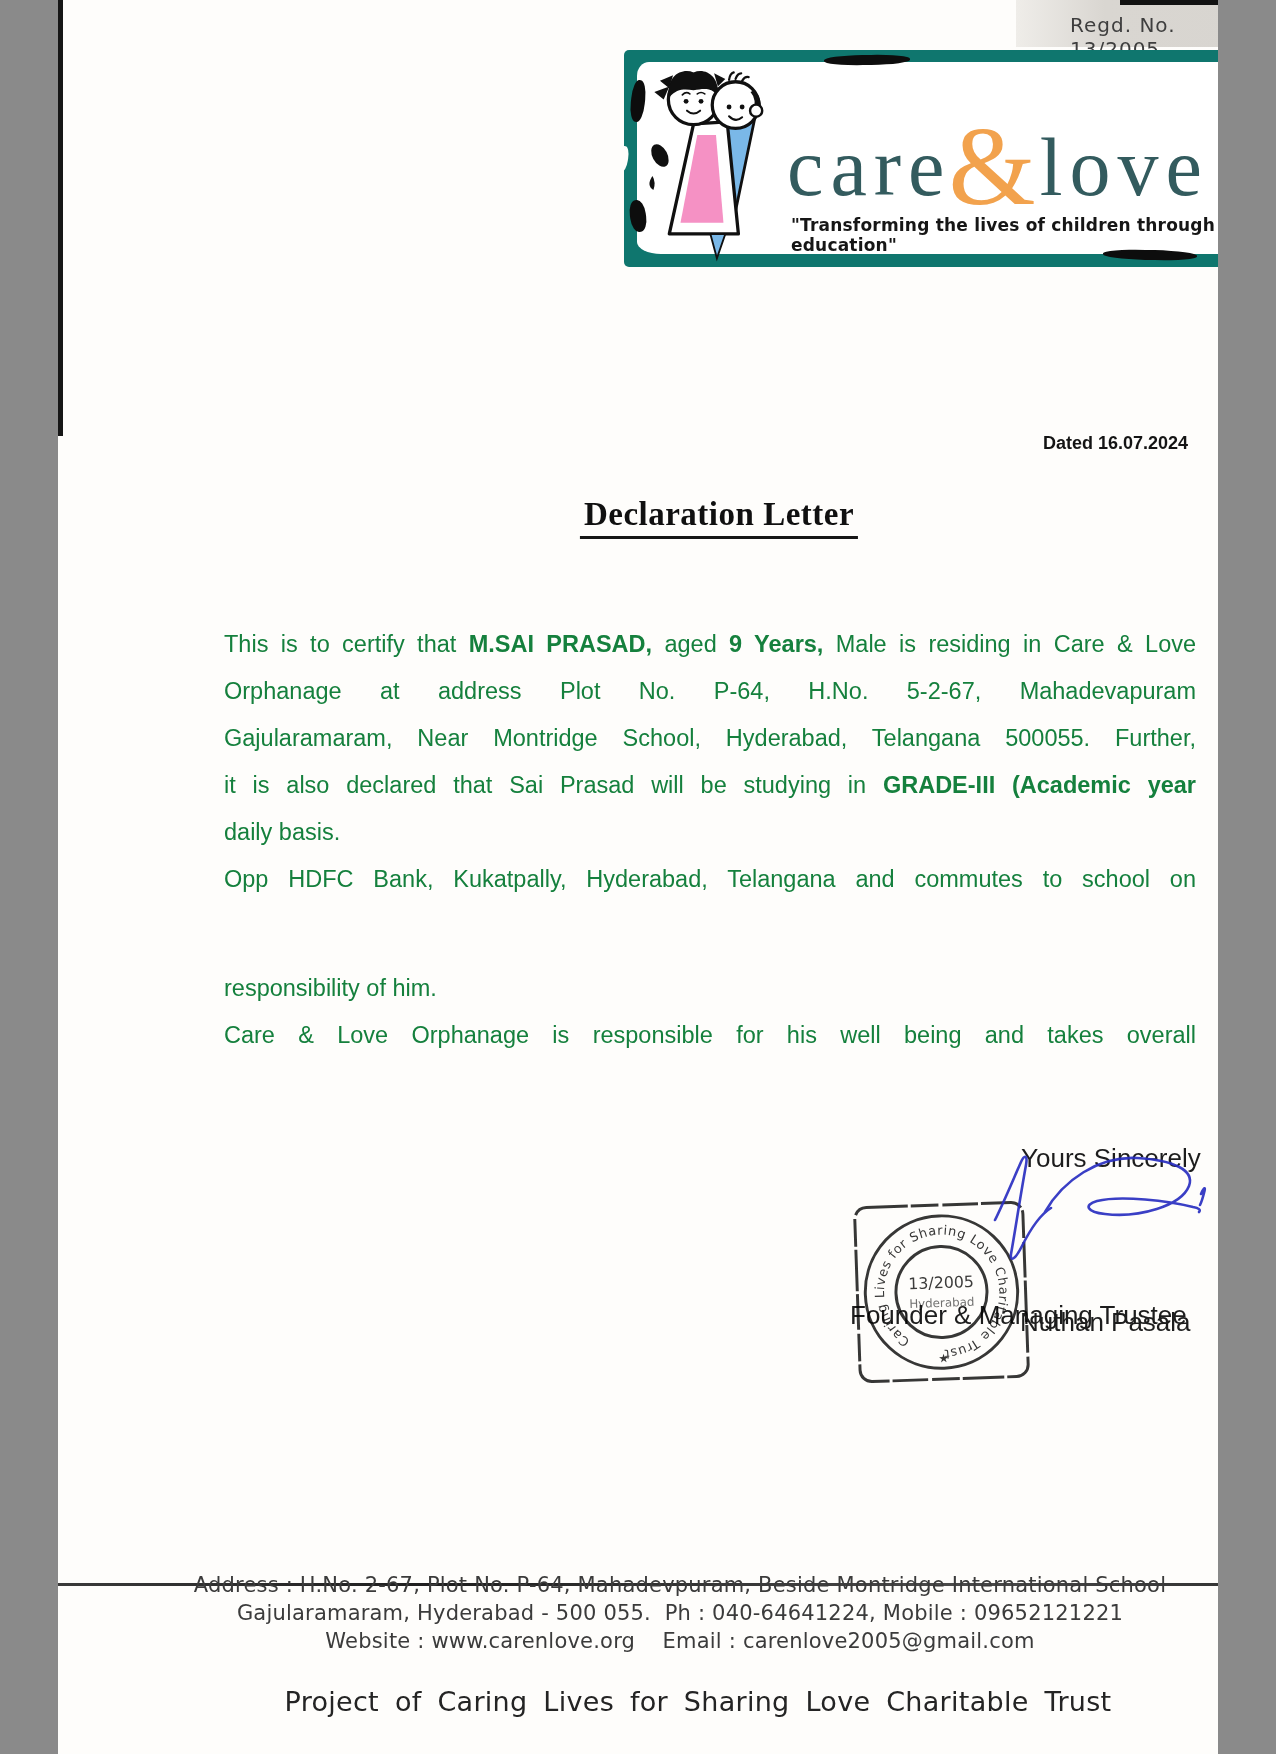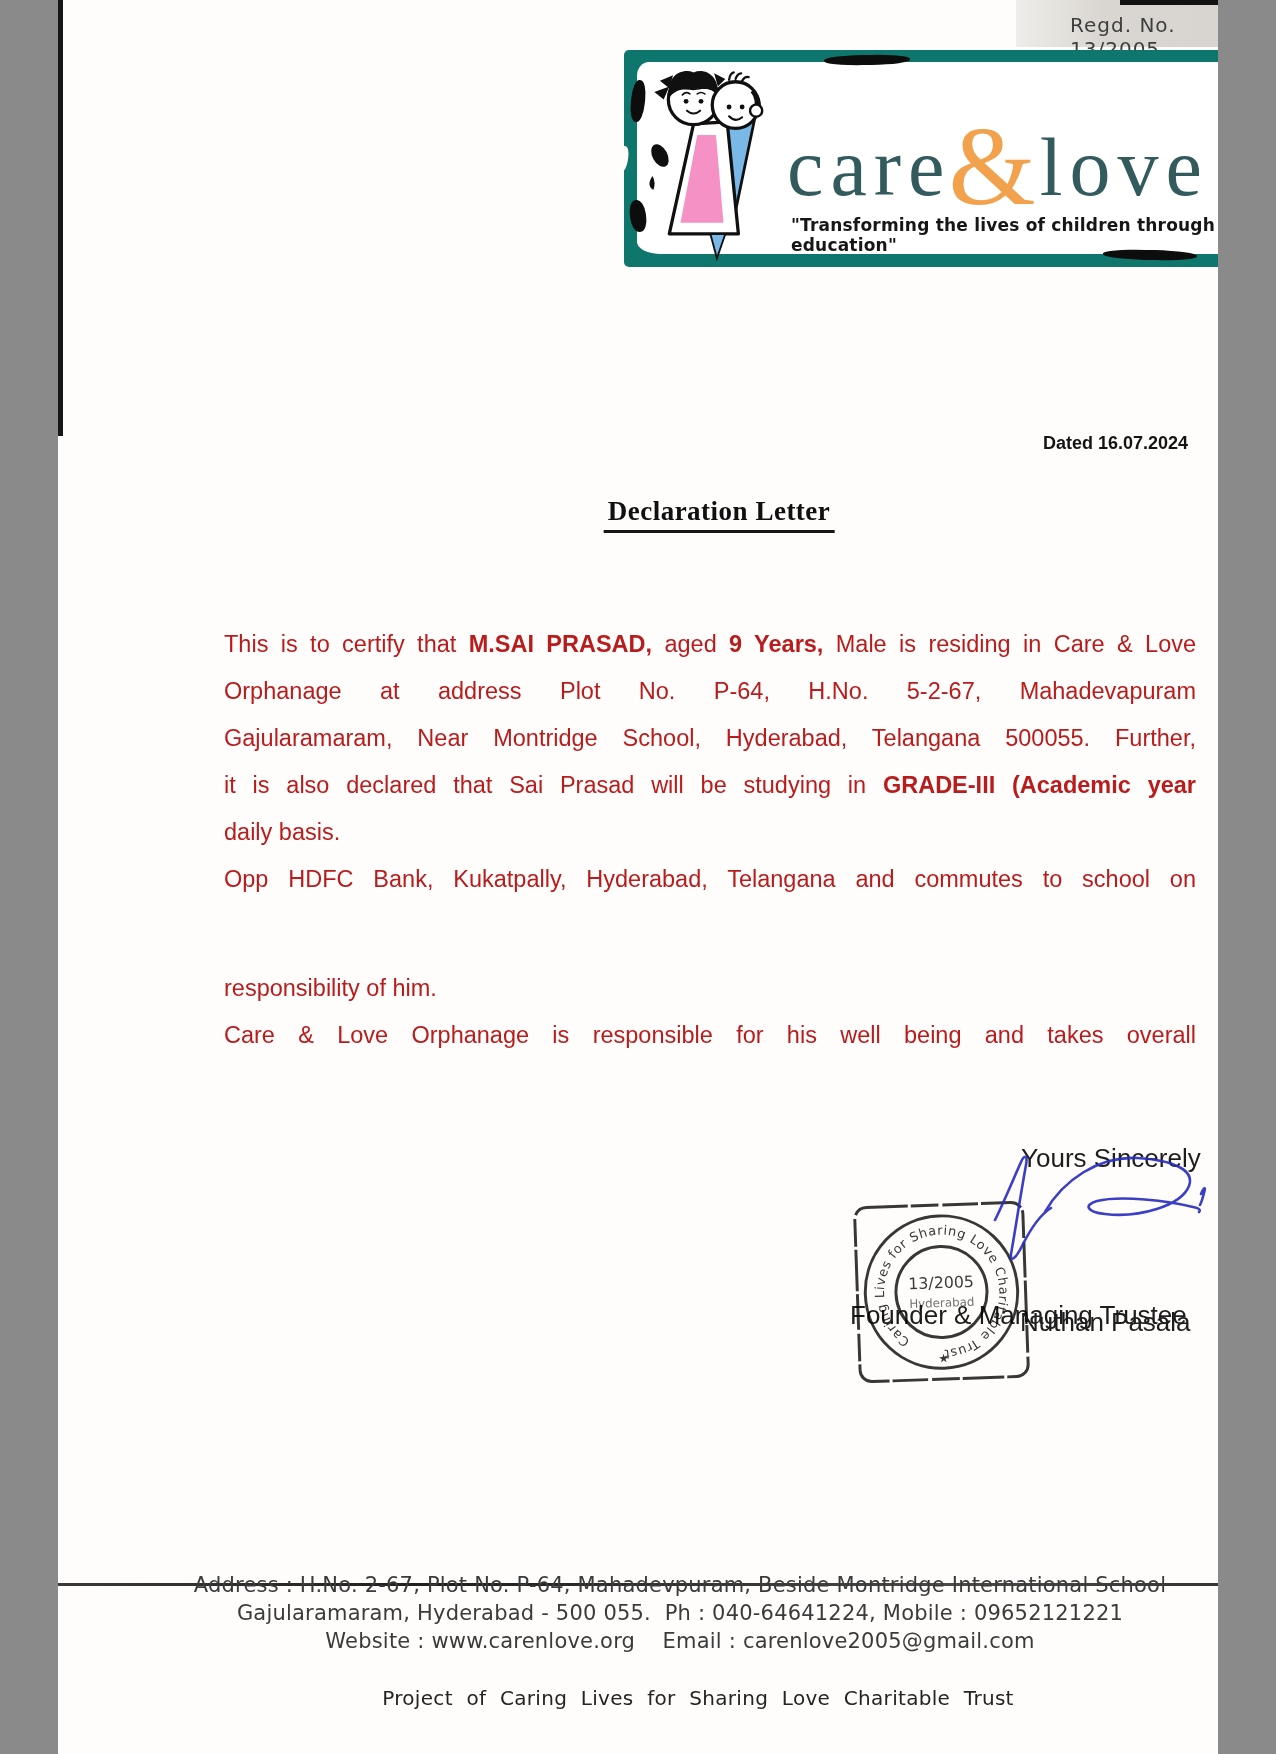--- a/index.html
+++ b/index.html
@@ -27,42 +27,42 @@
   .logo-text { position:absolute; left:150px; top:52px; width:470px; }
   .wordmark { font-family:"Liberation Serif", serif; font-size:82px; line-height:1;
     letter-spacing:7px; color:#335b5e; display:flex; align-items:baseline; }
   .amp { font-size:112px; line-height:.78; color:#f2a24d; margin:0 -3px; position:relative; top:9px; }
   .tagline { margin-top:6px; padding-left:4px; font-family:"DejaVu Sans",sans-serif;
     font-size:17px; font-weight:600; color:#161616; letter-spacing:.2px; }
   
   .date-line { position:absolute; top:433px; left:914px; width:216px; text-align:right;
     font-size:18px; font-weight:700; color:#141414; }
   .letter-title { position:absolute; top:496px; left:661px; transform:translateX(-50%);
-    font-family:"Liberation Serif", serif; font-size:27px; font-weight:700; color:#101010;
+    font-family:"Liberation Serif", serif; font-size:33px; font-weight:700; color:#101010;
     letter-spacing:.5px; border-bottom:3px solid #161616; padding:0 4px 3px; white-space:nowrap; }
-  .letter-body { position:absolute; left:166px; top:621px; width:972px; font-size:23.5px; color:#b91c1c; }
+  .letter-body { position:absolute; left:166px; top:621px; width:972px; font-size:23.5px; color:#15803d; }
   .jline { line-height:47px; text-align:justify; text-align-last:justify; }
   .jline.last { text-align-last:left; }
   .paragraph + .paragraph { margin-top:62px; }
   .letter-body b { font-weight:700; }
   
   .salutation { position:absolute; top:1143px; left:963px; font-size:26px; }
   .signature { position:absolute; left:928px; top:1150px; width:232px; height:140px; }
   .stamp { position:absolute; left:795px; top:1200px; width:179px; height:186px;
     transform:rotate(-2deg); mix-blend-mode:multiply; opacity:.92; }
   .signatory-name { position:absolute; top:1262px; left:962px; font-size:26px;margin-top:45px; }
   .signatory-title { position:absolute; top:1300px; left:792px; font-size:26px; }
   
   .footer-rule { position:absolute; top:1583px; left:0; width:1276px; height:3px;
     background:linear-gradient(90deg,#3a3a3a,#1e1e1e 30%,#4a4a4a 70%,#2c2c2c); }
   .footer { position:absolute; top:1571px; left:622px; transform:translateX(-50%); width:1120px;
     text-align:center; font-family:"DejaVu Sans",sans-serif; font-size:21px; line-height:28px;
     color:#3b3b3b; letter-spacing:.2px; }
   .trust-line { position:absolute; top:1686px; left:640px; transform:translateX(-50%); white-space:nowrap;
-    font-family:"DejaVu Sans",sans-serif; font-size:20px; color:#242424; word-spacing:7px; letter-spacing:.3px; }
+    font-family:"DejaVu Sans",sans-serif; font-size:27px; color:#242424; word-spacing:7px; letter-spacing:.3px; }
 </style>
 </head>
 <body>
 
 <div class="page">
 
   <span class="left-strip"></span>
   <span class="regd-band"></span>
   <span class="top-tick"></span>
   <div class="regd-no">Regd. No. 13/2005</div>

